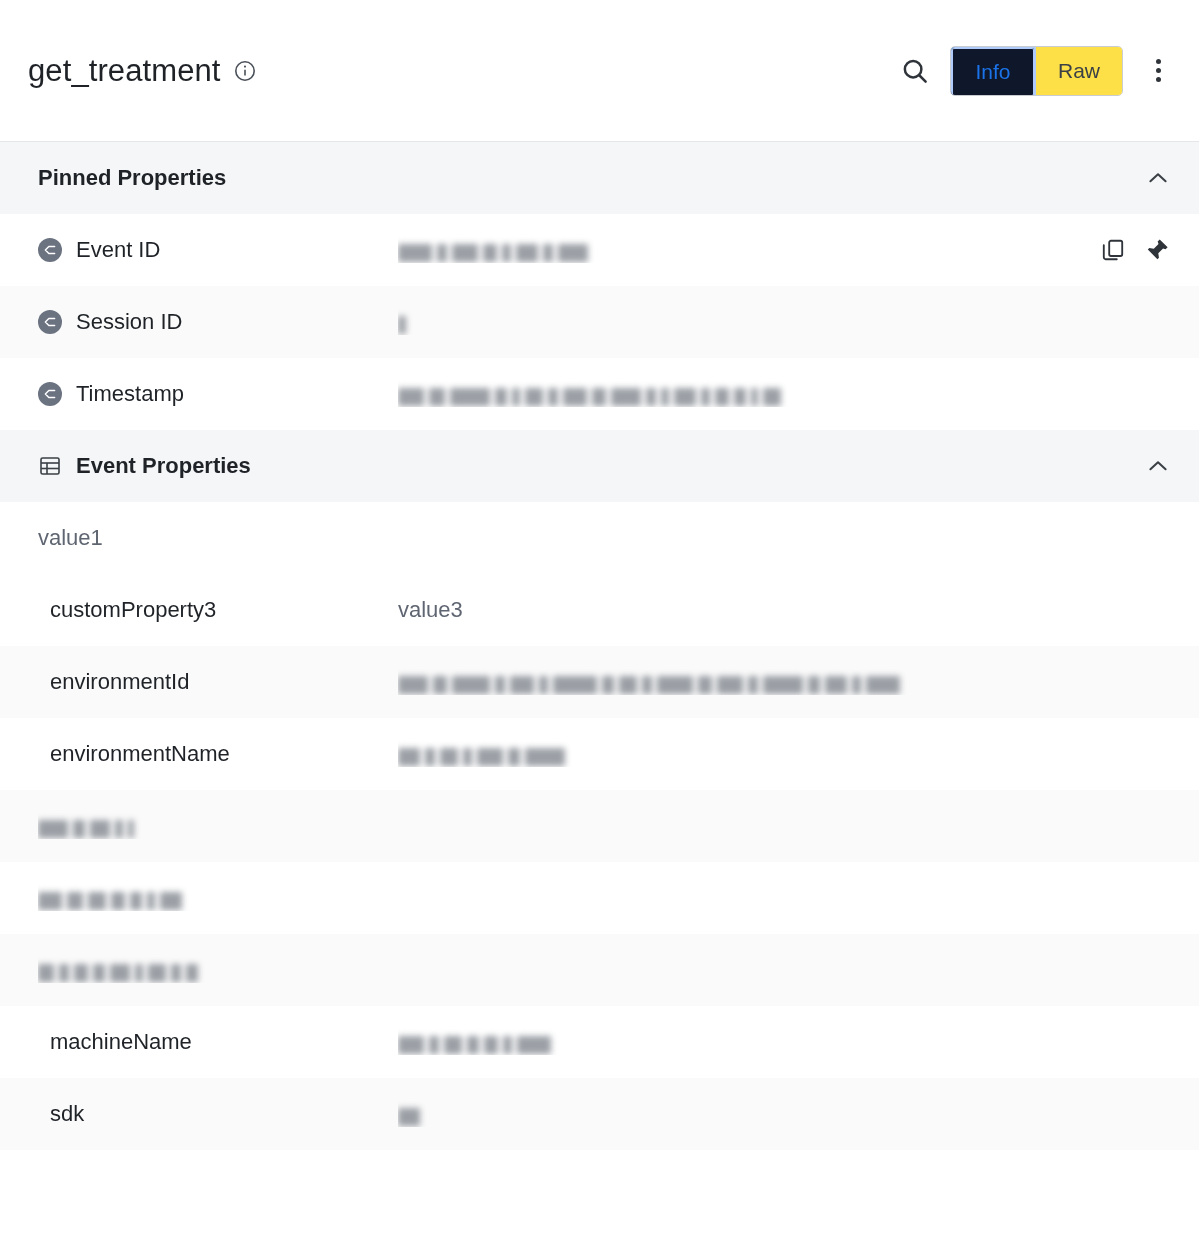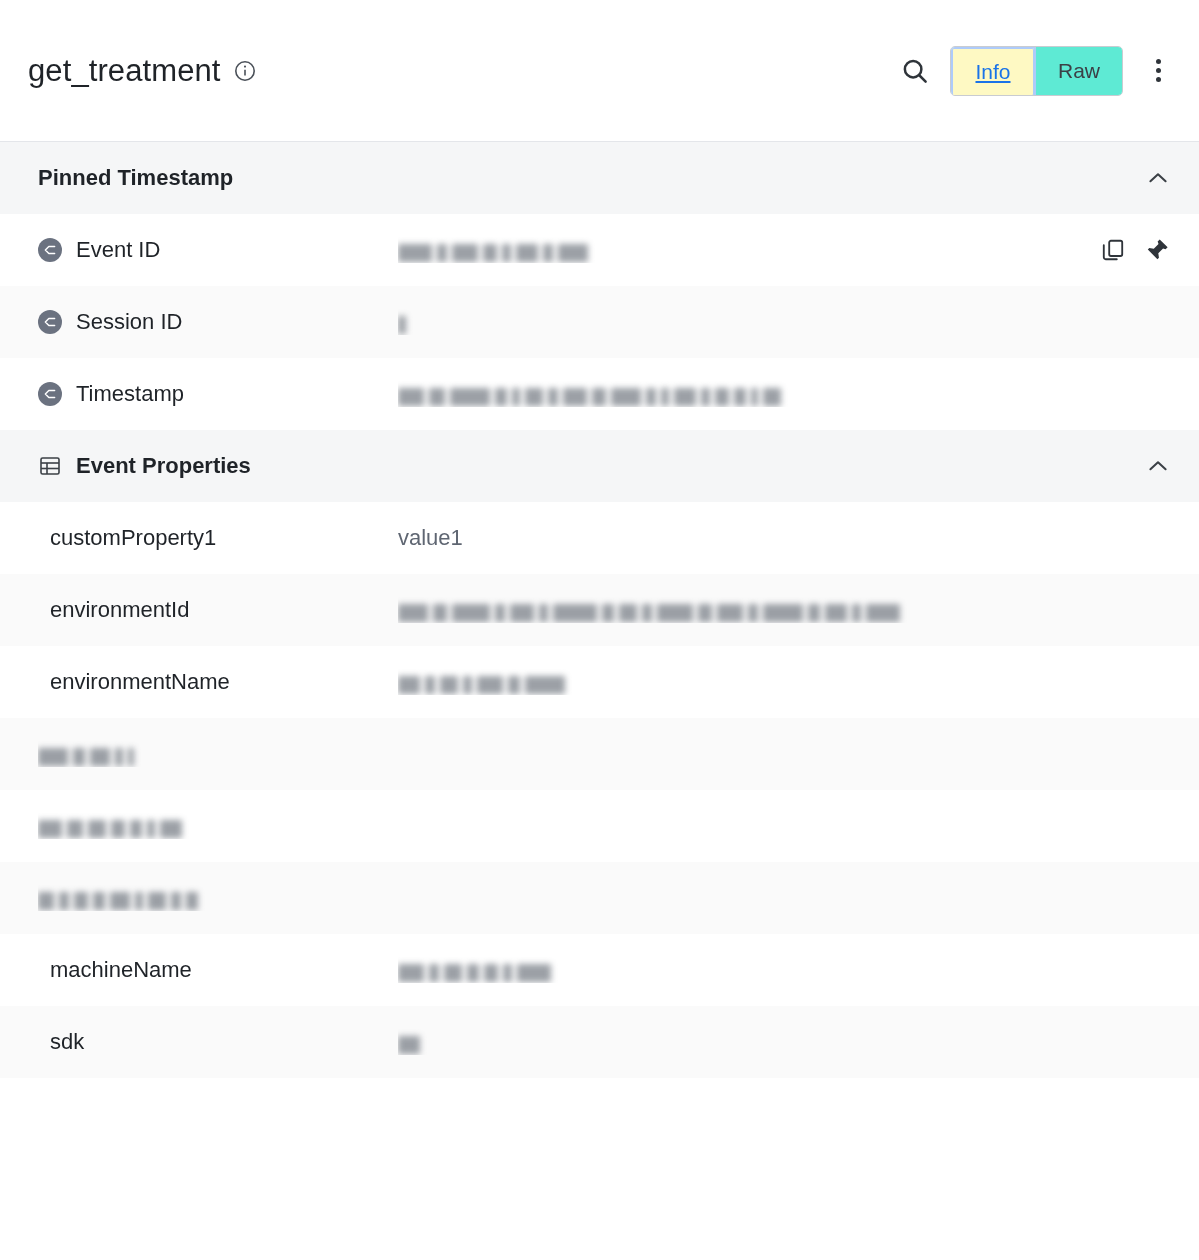--- a/index.html
+++ b/index.html
@@ -72,35 +72,34 @@
     border: 1px solid #c9ccd1;
   }
   .seg-btn {
     min-width: 86px;
     padding: 0 14px;
     display: inline-flex;
     align-items: center;
     justify-content: center;
     font-size: 21px;
     color: #3b4046;
-    background: #5eead4;
+    background: #fde047;
     cursor: pointer;
     border: none;
     font-family: "Liberation Sans", sans-serif;
   }
   .seg-btn.active {
     color: #1a73e8;
-    background: #fef9c3;
+    background: #0f172a;
     border: 2px solid #aecbfa;
     border-radius: 4px;
     box-shadow: inset 0 0 0 1px #aecbfa;
     margin: -1px;
     height: 52px;
     z-index: 2;
-    text-decoration: underline;
   }
   .seg-divider {
     width: 1px;
     background: #c9ccd1;
   }
   .kebab {
     width: 34px;
     height: 40px;
     display: inline-flex;
     flex-direction: column;
@@ -261,21 +260,21 @@
 
       <span class="kebab">
         <span></span>
           <span></span>
           <span></span>
       </span>
     </div>
   </div>
 
   <div class="section-head">
-    <div class="sh-title">Pinned Timestamp</div>
+    <div class="sh-title">Pinned Properties</div>
     <span class="chevron">
       <svg width="26" height="26" viewBox="0 0 24 24" fill="none" stroke="currentColor" stroke-width="1.9">
         <polyline points="5,15 12,8.5 19,15" stroke-linecap="round" stroke-linejoin="round"></polyline>
       </svg>
     </span>
   </div>
 
   <div class="rows">
 
     <div class="prop-row plain">
@@ -354,25 +353,28 @@
     <div class="sh-title">Event Properties</div>
     <span class="chevron">
       <svg width="26" height="26" viewBox="0 0 24 24" fill="none" stroke="currentColor" stroke-width="1.9">
         <polyline points="5,15 12,8.5 19,15" stroke-linecap="round" stroke-linejoin="round"></polyline>
       </svg>
     </span>
   </div>
 
   <div class="rows">
     <div class="prop-row plain">
-      <div class="evt-label">customProperty1</div>
       <div class="prop-value">value1</div>
     </div>
 
 
+    <div class="prop-row plain">
+      <div class="evt-label">customProperty3</div>
+      <div class="prop-value">value3</div>
+    </div>
 
     <div class="prop-row alt">
       <div class="evt-label">environmentId</div>
       <div class="prop-value">
         <span class="redacted">
           <i style="width:30px"></i><i style="width:14px"></i><i style="width:38px"></i><i style="width:10px"></i><i style="width:24px"></i><i style="width:9px"></i><i style="width:44px"></i><i style="width:12px"></i><i style="width:18px"></i><i style="width:10px"></i><i style="width:36px"></i><i style="width:14px"></i><i style="width:26px"></i><i style="width:10px"></i><i style="width:40px"></i><i style="width:12px"></i><i style="width:22px"></i><i style="width:9px"></i><i style="width:34px"></i>
         </span>
       </div>
     </div>
 

